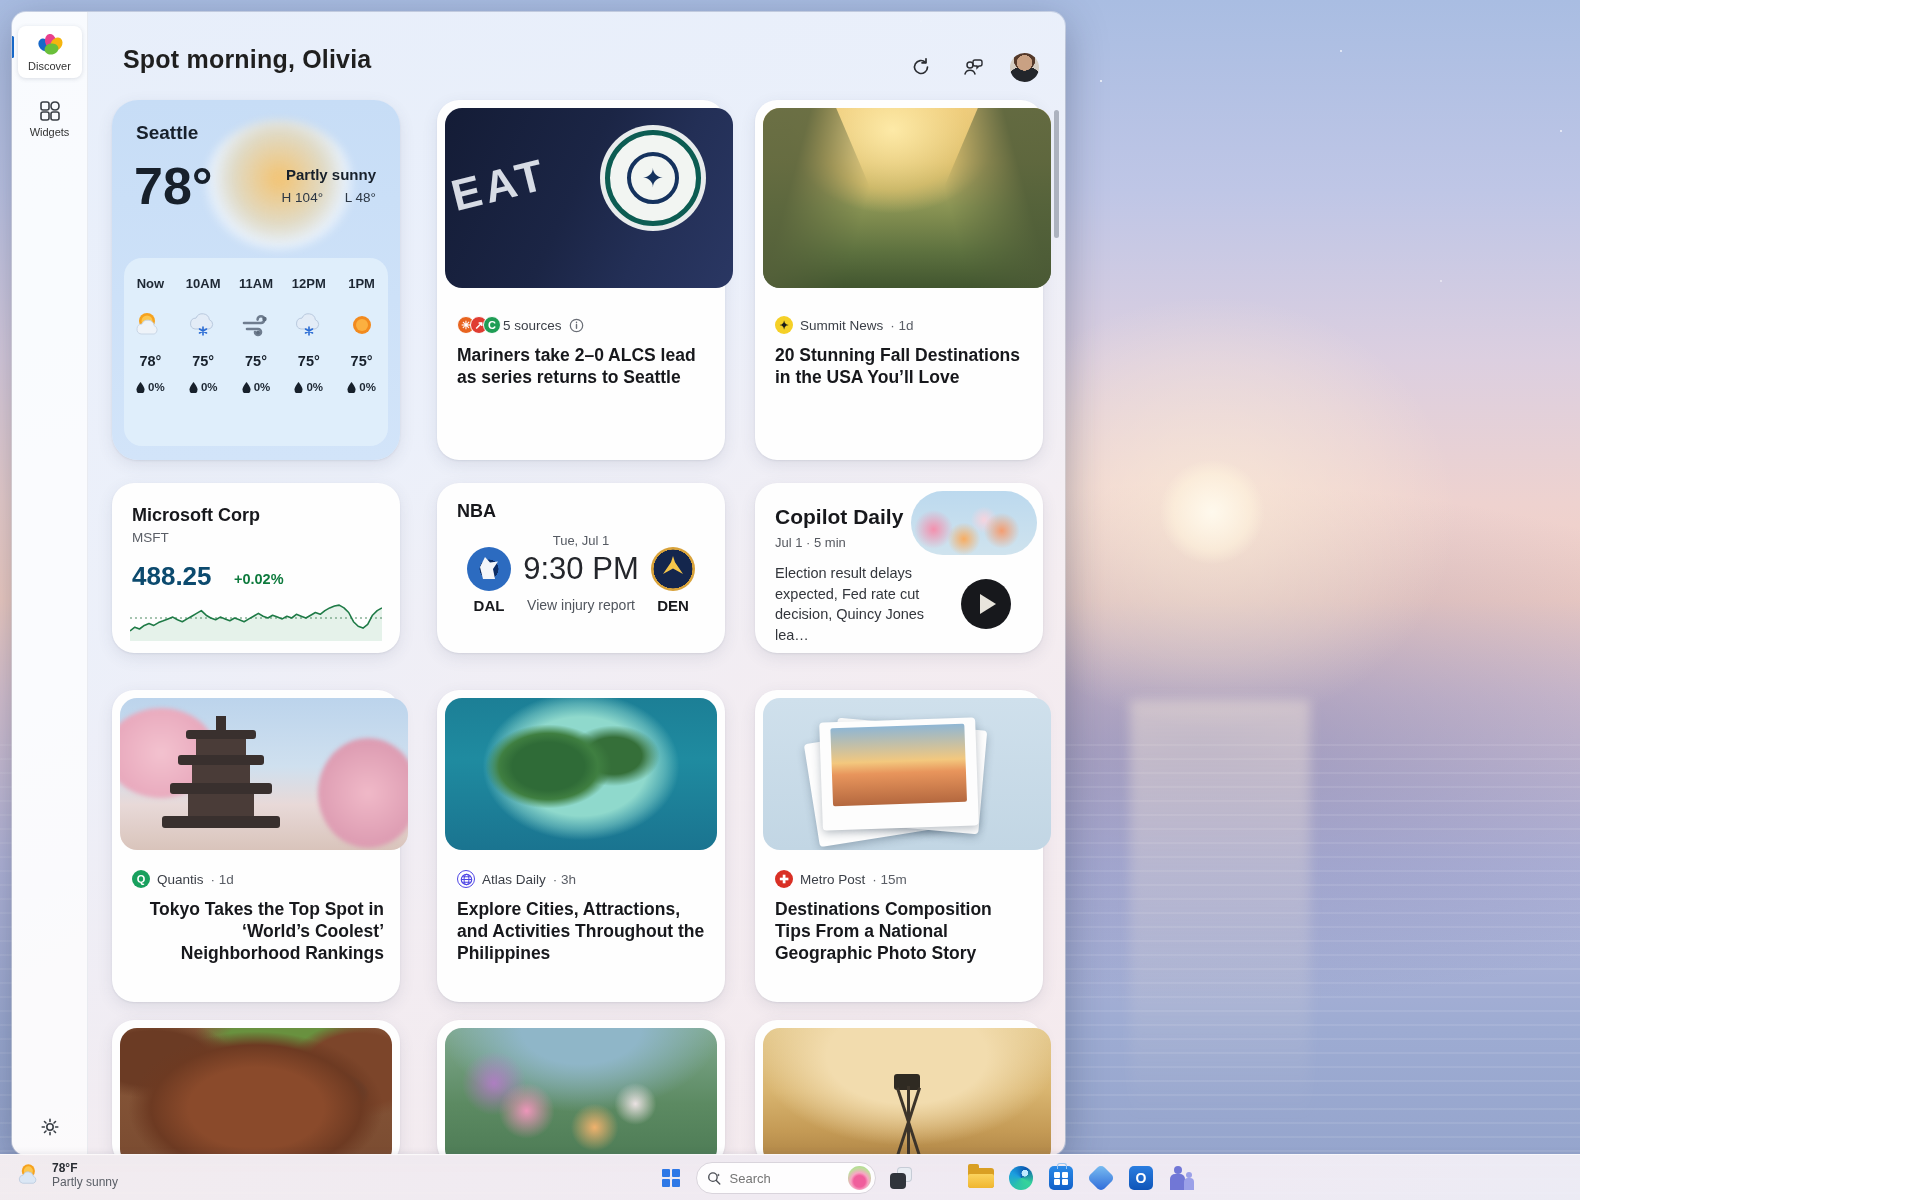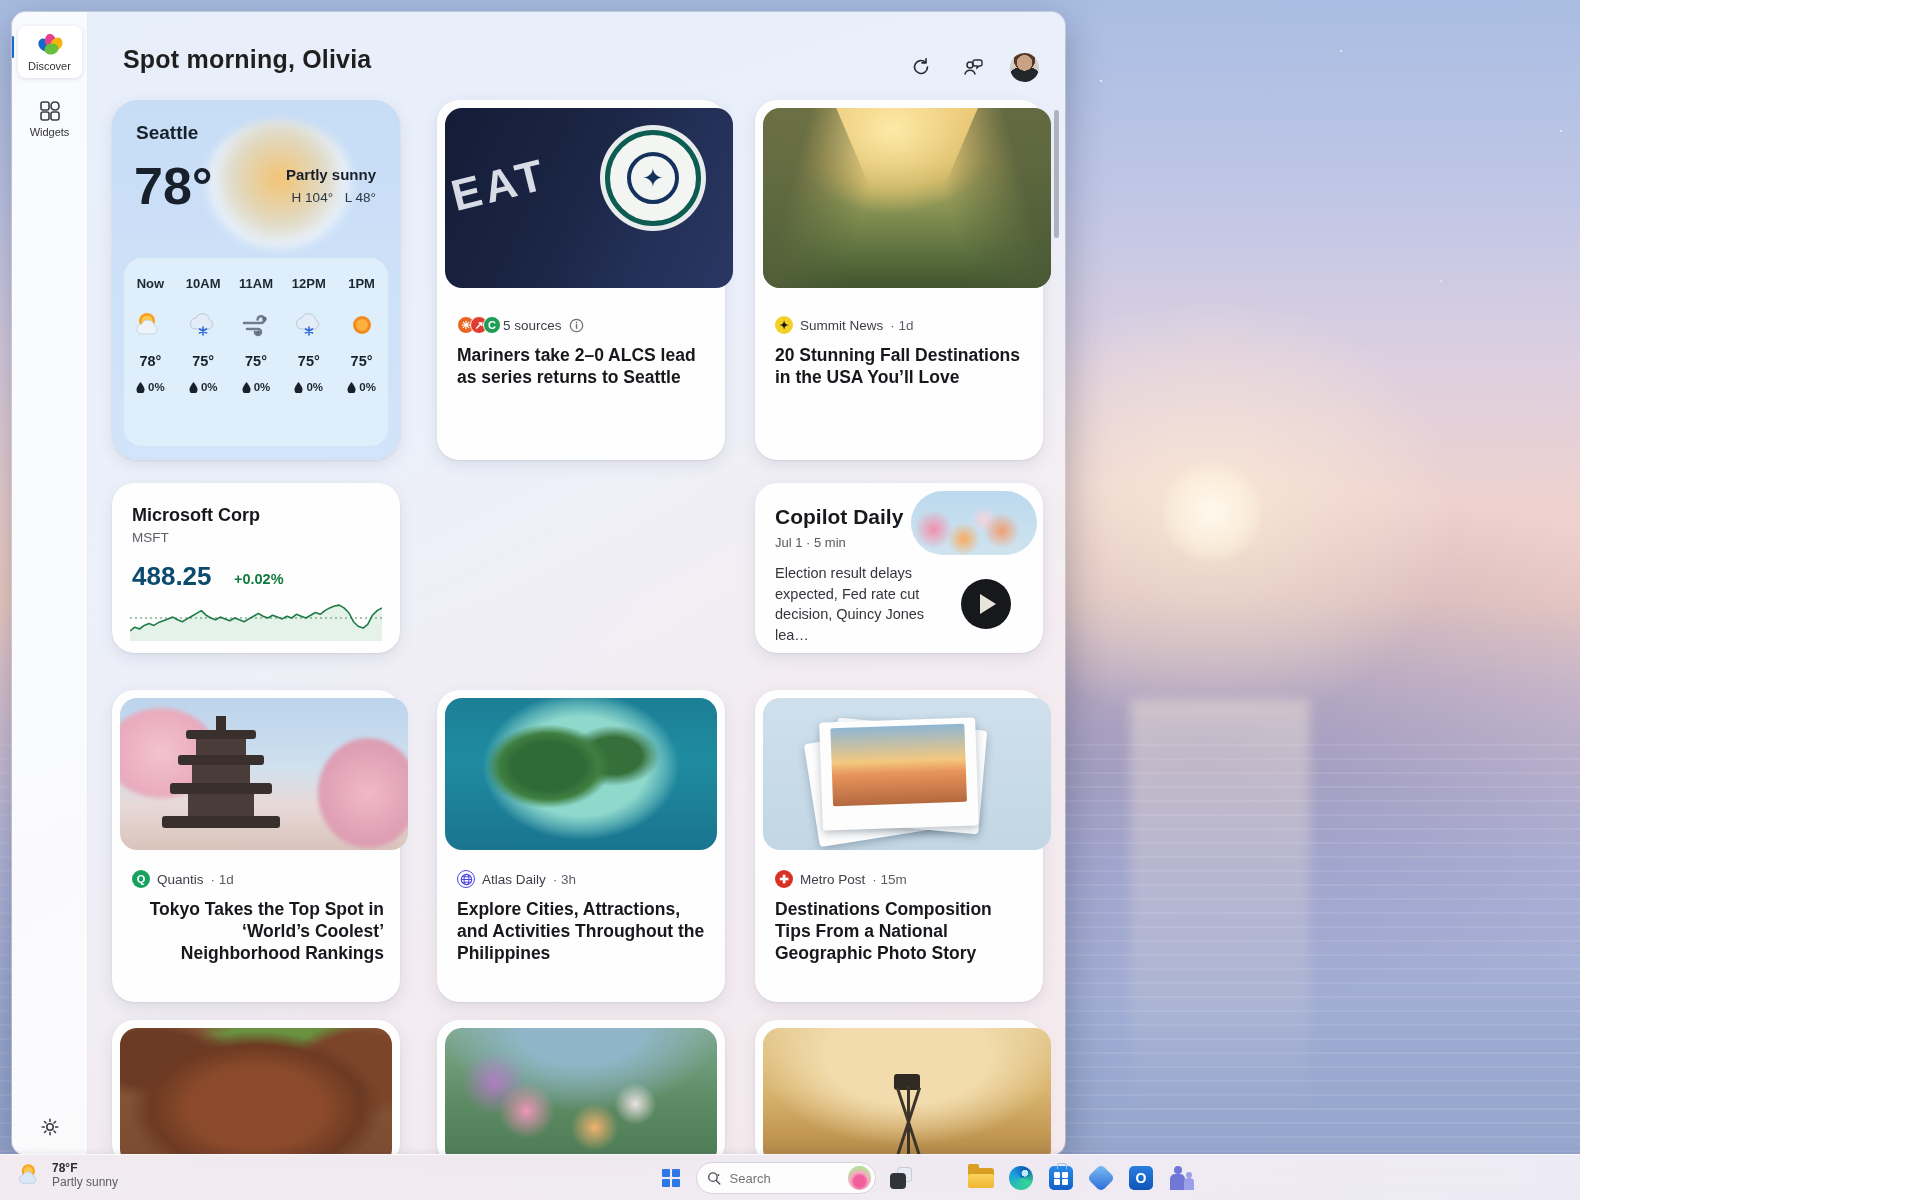--- a/index.html
+++ b/index.html
@@ -59,21 +59,21 @@
   .row4 { top:1008px; height:146px; width:288px; }
 
   
   .weather-card { background:linear-gradient(180deg,#c7ddf6,#cde1f8 55%,#d2e4f9); overflow:hidden; border-radius:26px; }
   .sun-glow { position:absolute; left:92px; top:20px; width:150px; height:130px; border-radius:50%;
     background:radial-gradient(circle at 50% 45%, rgba(250,190,90,.85), rgba(252,214,140,.45) 45%, rgba(255,255,255,.55) 65%, transparent 75%); filter:blur(4px); }
   .w-city { position:absolute; left:24px; top:22px; font-size:19px; font-weight:700; color:#17202b; }
   .w-temp { position:absolute; left:22px; top:56px; font-size:52px; font-weight:800; color:#17202b; }
   .w-cond { position:absolute; right:24px; top:66px; font-size:15px; font-weight:700; color:#17202b; }
   .w-hl { position:absolute; right:24px; top:90px; font-size:13.5px; color:#2c3744; }
-  .w-hl span { margin-left:8px; }
+  .w-hl span { margin-left:18px; }
   .hourly { position:absolute; left:12px; right:12px; top:158px; bottom:14px; border-radius:18px;
     background:rgba(226,240,252,.85); display:flex; }
   .hcol { flex:1; display:flex; flex-direction:column; align-items:center; padding-top:18px; }
   .h-time { font-size:13px; font-weight:600; color:#1d2733; }
   .h-icon { margin-top:16px; height:36px; display:flex; align-items:center; }
   .h-temp { margin-top:10px; font-size:14.5px; font-weight:700; color:#17202b; }
   .h-prec { margin-top:12px; font-size:11.5px; font-weight:600; color:#1d2733; display:flex; align-items:center; gap:3px; }
 
   
   .news-img { position:absolute; left:8px; right:8px; top:8px; height:180px; border-radius:17px; overflow:hidden; }
@@ -421,20 +421,34 @@
       <div class="stk-tkr">MSFT</div>
       <div class="stk-price">488.25</div>
       <div class="stk-chg">+0.02%</div>
       <svg id="spark" class="spark" width="252" height="46" viewBox="0 0 252 46">
           <path d="M0,46 L0.0,35.9 L4.8,32.2 L9.5,34.0 L14.3,30.4 L19.0,28.5 L23.8,30.4 L28.5,27.6 L33.3,25.8 L38.0,23.9 L42.8,22.1 L47.5,24.8 L52.3,26.7 L57.1,23.9 L61.8,21.2 L66.6,18.4 L71.3,15.6 L76.1,20.2 L80.8,23.0 L85.6,24.8 L90.3,22.1 L95.1,23.9 L99.8,25.8 L104.6,23.0 L109.4,24.8 L114.1,26.7 L118.9,23.9 L123.6,21.2 L128.4,18.4 L133.1,21.2 L137.9,23.0 L142.6,20.2 L147.4,22.1 L152.2,23.9 L156.9,21.2 L161.7,23.0 L166.4,19.3 L171.2,21.2 L175.9,23.0 L180.7,20.2 L185.4,17.5 L190.2,19.3 L194.9,15.6 L199.7,12.9 L204.5,11.0 L209.2,10.1 L214.0,12.9 L218.7,17.5 L223.5,26.7 L228.2,31.3 L233.0,33.1 L237.7,29.4 L242.5,20.2 L247.2,15.6 L252.0,12.9 L252,46 Z" fill="rgba(47,158,92,0.12)"></path>
           <line x1="0" y1="23" x2="252" y2="23" stroke="#4c8a63" stroke-width="1" stroke-dasharray="2 3"></line>
           <polyline points="0.0,35.9 4.8,32.2 9.5,34.0 14.3,30.4 19.0,28.5 23.8,30.4 28.5,27.6 33.3,25.8 38.0,23.9 42.8,22.1 47.5,24.8 52.3,26.7 57.1,23.9 61.8,21.2 66.6,18.4 71.3,15.6 76.1,20.2 80.8,23.0 85.6,24.8 90.3,22.1 95.1,23.9 99.8,25.8 104.6,23.0 109.4,24.8 114.1,26.7 118.9,23.9 123.6,21.2 128.4,18.4 133.1,21.2 137.9,23.0 142.6,20.2 147.4,22.1 152.2,23.9 156.9,21.2 161.7,23.0 166.4,19.3 171.2,21.2 175.9,23.0 180.7,20.2 185.4,17.5 190.2,19.3 194.9,15.6 199.7,12.9 204.5,11.0 209.2,10.1 214.0,12.9 218.7,17.5 223.5,26.7 228.2,31.3 233.0,33.1 237.7,29.4 242.5,20.2 247.2,15.6 252.0,12.9" fill="none" stroke="#1e7a46" stroke-width="1.6" stroke-linejoin="round"></polyline>
         </svg>
     </div>
 
+    <div class="card c2 row2">
+      <div class="nba-league">NBA</div>
+      <div class="nba-date">Tue, Jul 1</div>
+      <div class="nba-time">9:30 PM</div>
+      <div class="nba-link">View injury report</div>
+      <div class="team" style="left:22px">
+        <div class="tlogo dal"></div>
+        <div class="tname">DAL</div>
+      </div>
+      <div class="team" style="right:22px">
+        <div class="tlogo den"></div>
+        <div class="tname">DEN</div>
+      </div>
+    </div>
 
     <div class="card c3 row2">
       <div class="cop-title">Copilot Daily</div>
       <div class="cop-meta">Jul 1 · 5 min</div>
       <div class="cop-sum">Election result delays expected, Fed rate cut decision, Quincy Jones lea…</div>
       <div class="cop-pill"></div>
       <div class="play-btn">
           <div class="play-tri"></div>
         </div>
     </div>

